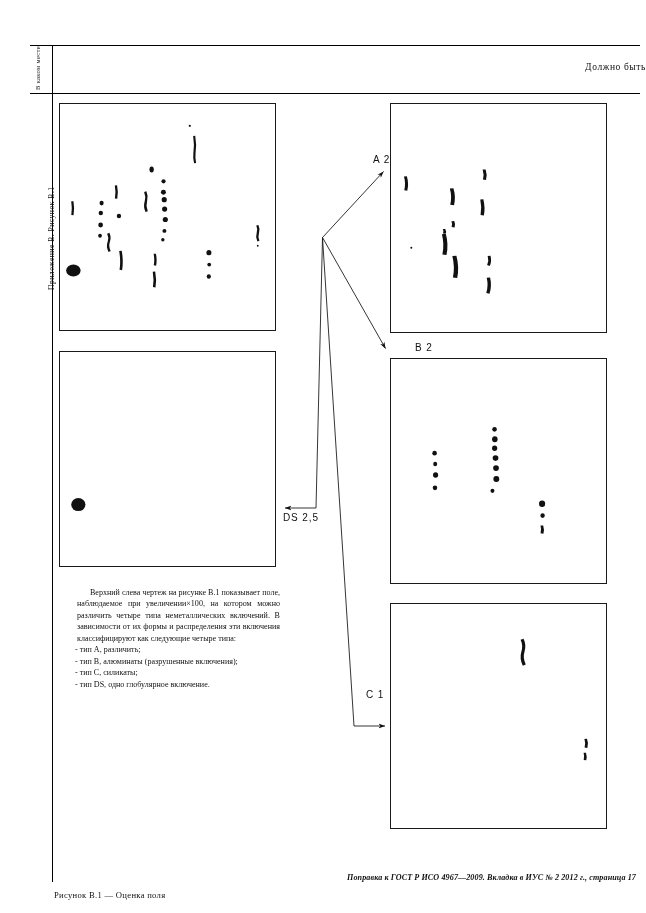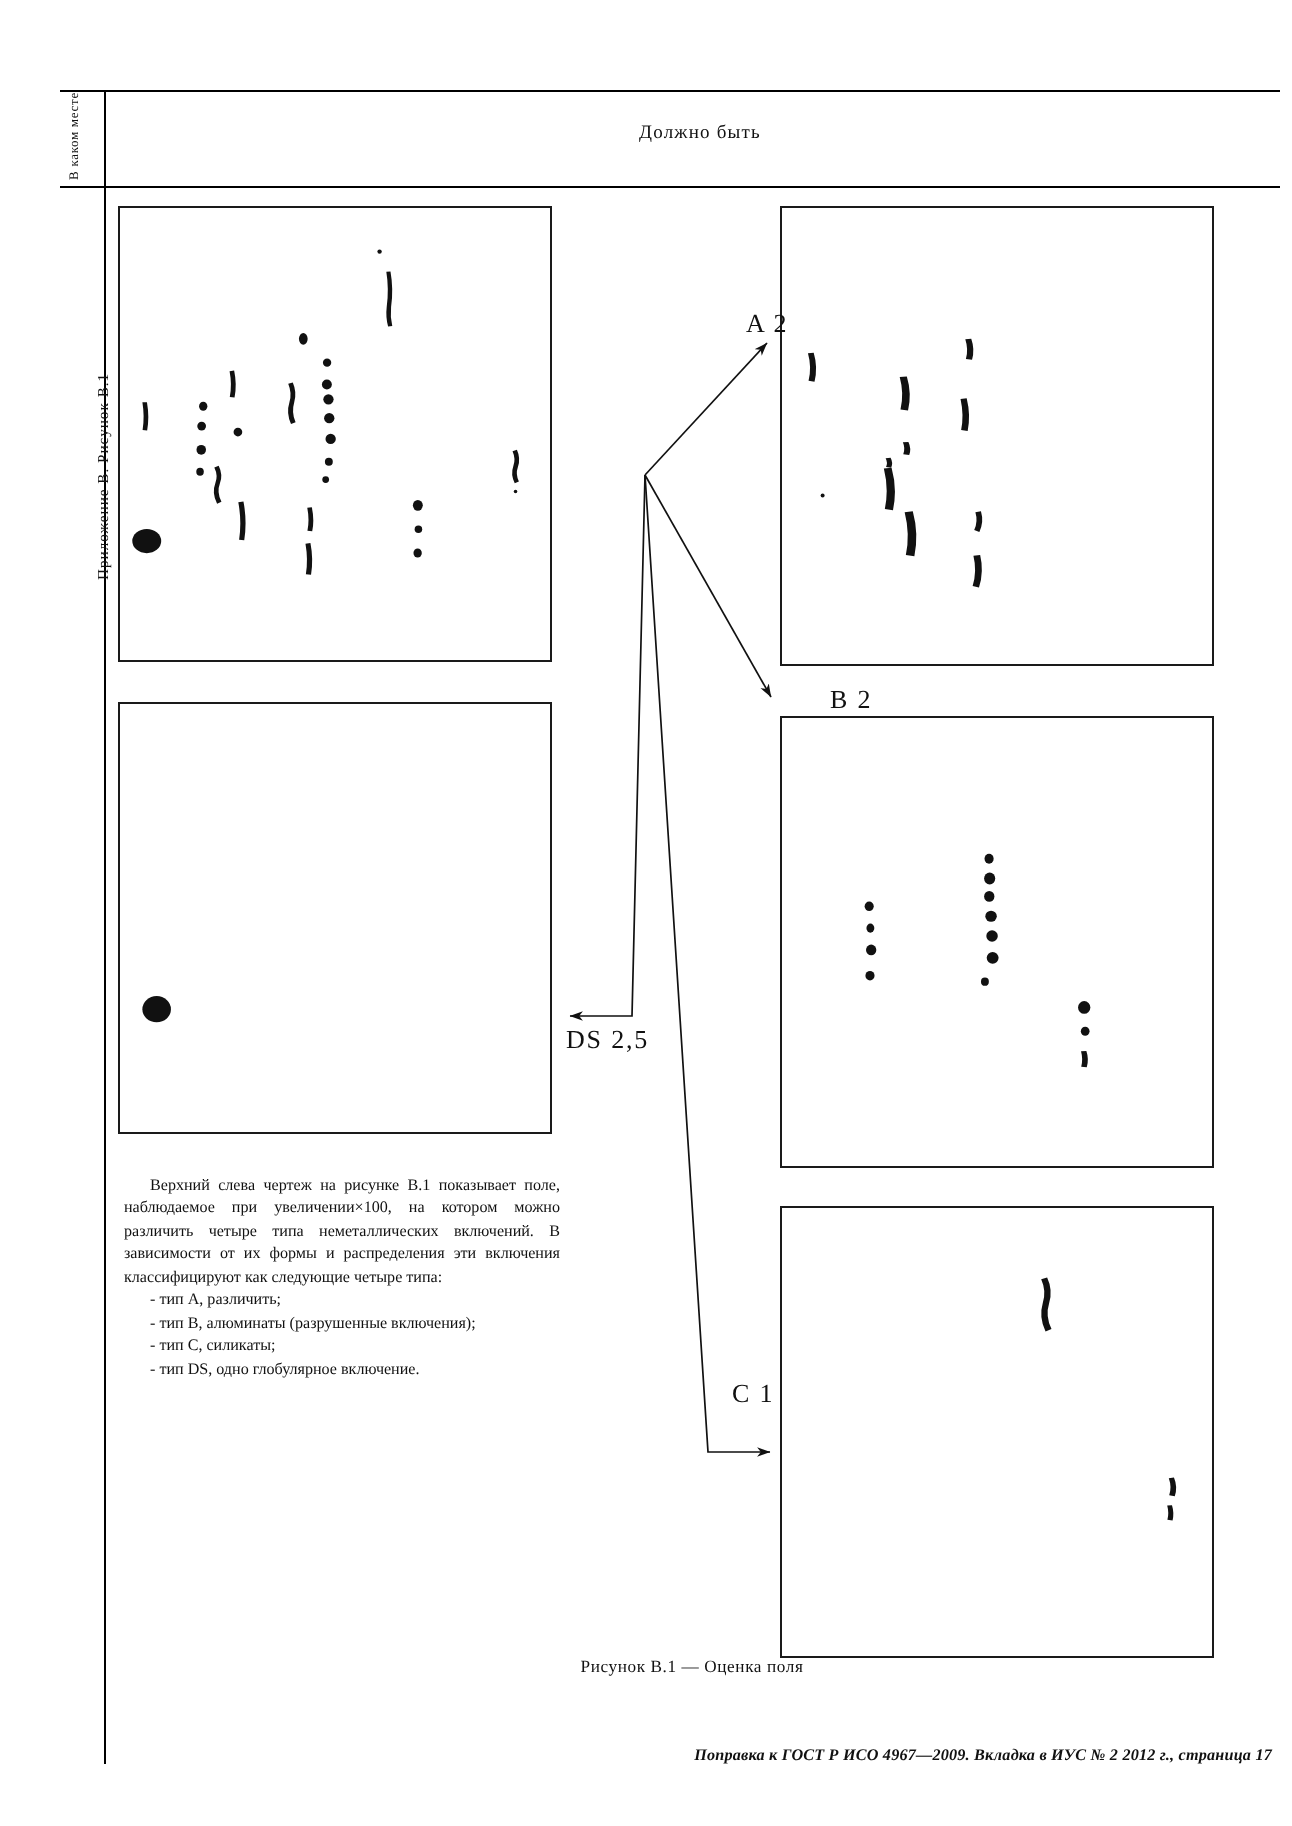--- a/index.html
+++ b/index.html
@@ -49,68 +49,68 @@
     font-size: 7.6px;
     letter-spacing: 0.5px;
   }
 
   
   .header-title {
     position: absolute;
     left: 54px;
     right: 0;
     top: 62px;
-    text-align: center;
+    text-align: right;
     font-size: 9.5px;
     letter-spacing: 0.6px;
   }
 
   
   .panel {
     position: absolute;
     background: #ffffff;
     border: 1.1px solid #1a1a1a;
     box-sizing: border-box;
     overflow: hidden;
   }
   .panel svg { display: block; width: 100%; height: 100%; }
 
   
   .arrow-label {
     position: absolute;
-    font-family: Liberation Serif, serif;
-    font-size: 13px;
+    font-family: Liberation Sans, sans-serif;
+    font-size: 10px;
     letter-spacing: 0.9px;
     color: #111;
     white-space: nowrap;
   }
 
   
   .body-text {
     position: absolute;
     left: 62px;
     top: 587px;
     width: 218px;
     font-size: 8.05px;
     line-height: 11.45px;
     text-align: justify;
     text-justify: inter-word;
     color: #111;
   }
   .body-text p { margin: 0; }
-  .body-text p.indent { text-indent: 13px; }
+  .body-text p.indent { text-indent: 13px; margin-left: 15px; }
   .body-text p.bullet { text-indent: 13px; }
 
   
   .caption {
     position: absolute;
     left: 54px;
     right: 8px;
-    top: 828px;
-    text-align: center;
+    top: 890px;
+    text-align: left;
     font-size: 8.6px;
     letter-spacing: 0.3px;
   }
   .footer-note {
     position: absolute;
     right: 10px;
     top: 873px;
     font-size: 8.1px;
     font-style: italic;
     font-weight: 600;

